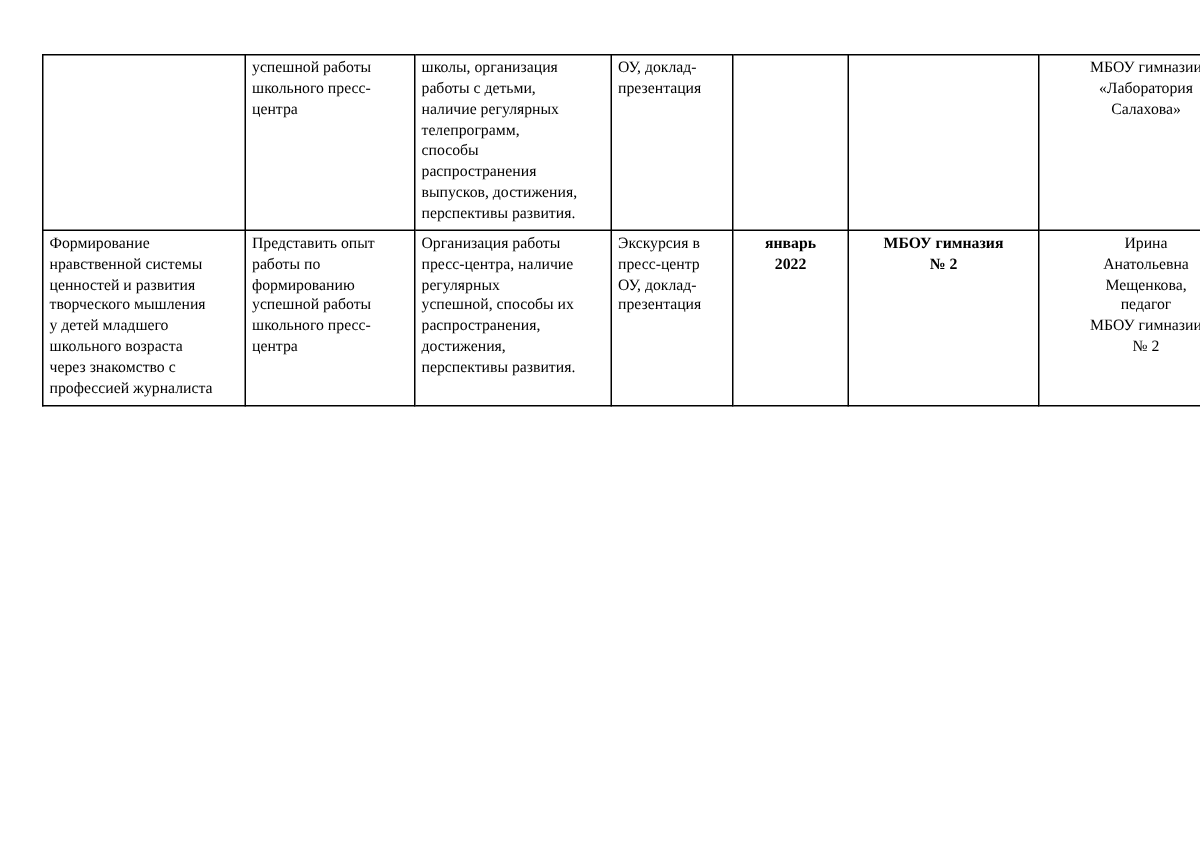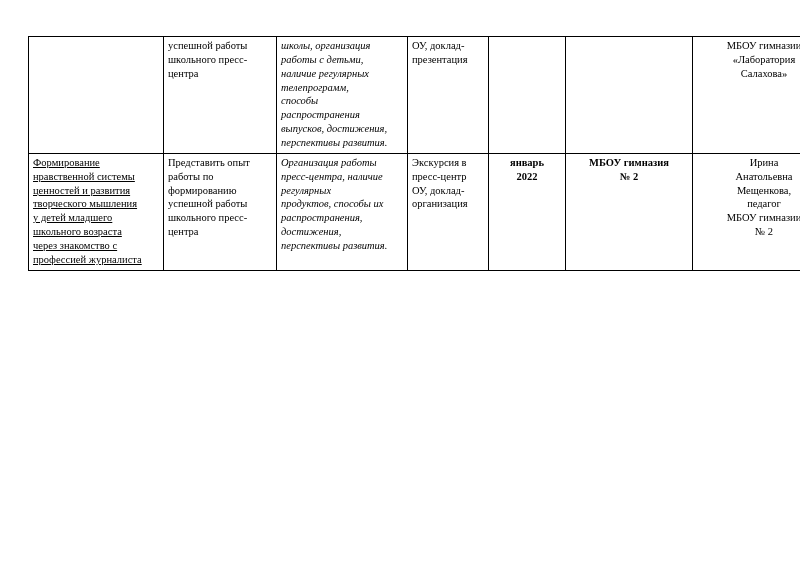--- a/index.html
+++ b/index.html
@@ -28,23 +28,23 @@
     border-collapse: collapse;
     table-layout: fixed;
   }
   .doc-table td {
     border: 1px solid #000000;
     vertical-align: top;
     padding: 2px 4px 3px 4px;
     font-size: 10.5px;
     line-height: 1.32;
   }
-  .c0 { width: 126px; text-decoration: underline; }
+  .c0 { width: 126px; }
   .c1 { width: 104px; }
-  .c2 { width: 122px; font-style: italic; }
+  .c2 { width: 122px; }
   .c3 { width: 72px; }
   .c4 { width: 68px; font-weight: bold; }
   .c5 { width: 118px; font-weight: bold; }
   .c6 { width: 134px; }
 
   .center { text-align: center; }
   .left { text-align: left; }
   .cell-text { white-space: pre-line; }
 </style>
 </head>
@@ -104,30 +104,30 @@
 работы по
 формированию
 успешной работы
 школьного пресс-
 центра</div>
         </td>
         <td class="c2 left">
           <div class="cell-text">Организация работы
 пресс-центра, наличие
 регулярных
-продуктов, способы их
+успешной, способы их
 распространения,
 достижения,
 перспективы развития.</div>
         </td>
         <td class="c3 left">
           <div class="cell-text">Экскурсия в
 пресс-центр
 ОУ, доклад-
-организация</div>
+презентация</div>
         </td>
         <td class="c4 center">
           <div class="cell-text">январь
 2022</div>
         </td>
         <td class="c5 center">
           <div class="cell-text">МБОУ гимназия
 № 2</div>
         </td>
         <td class="c6 center">

